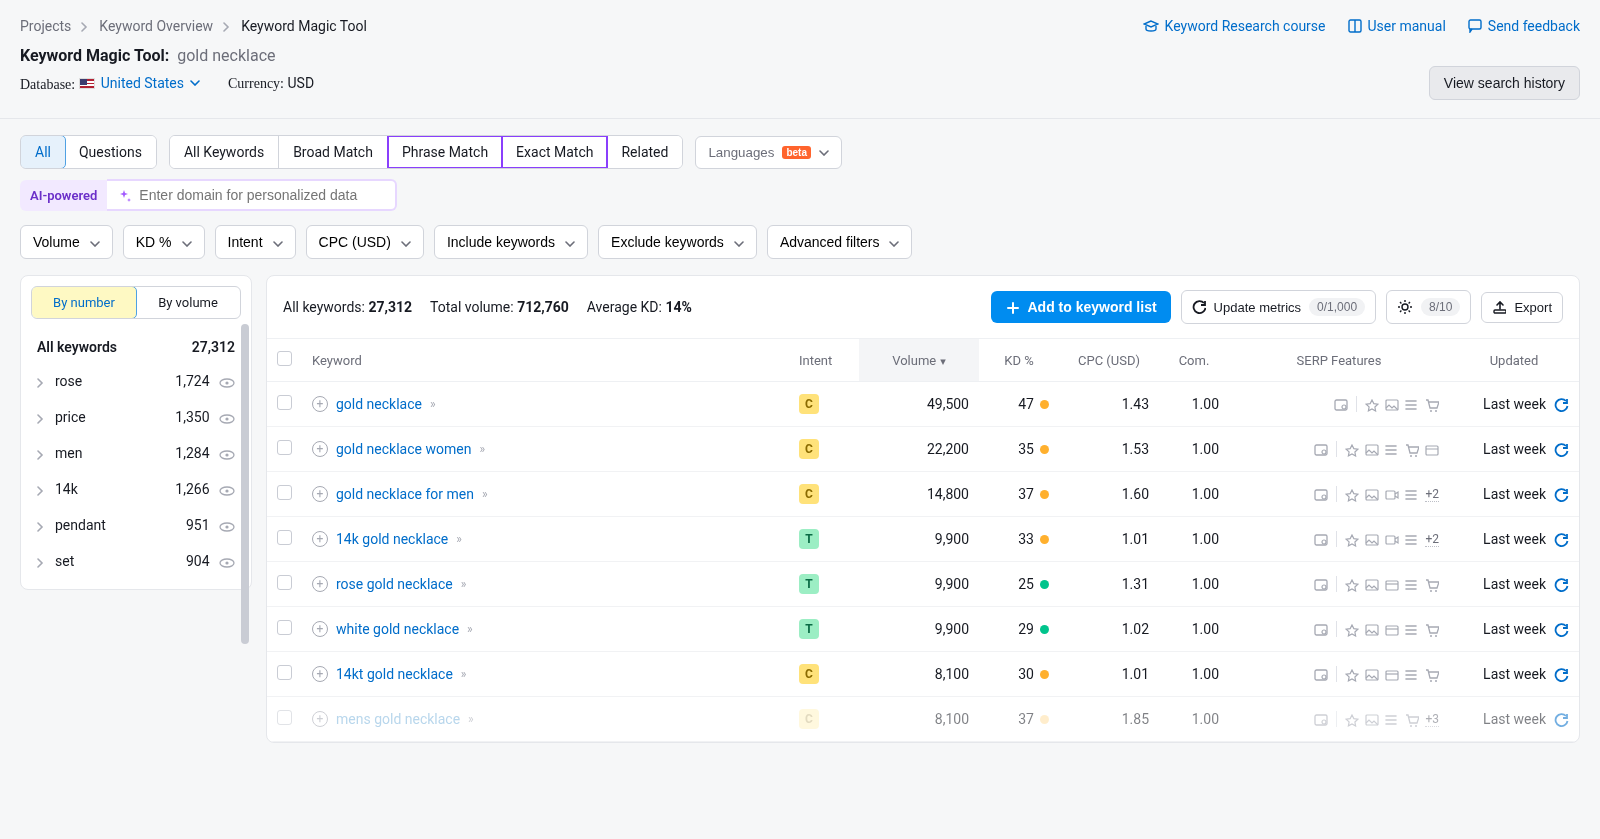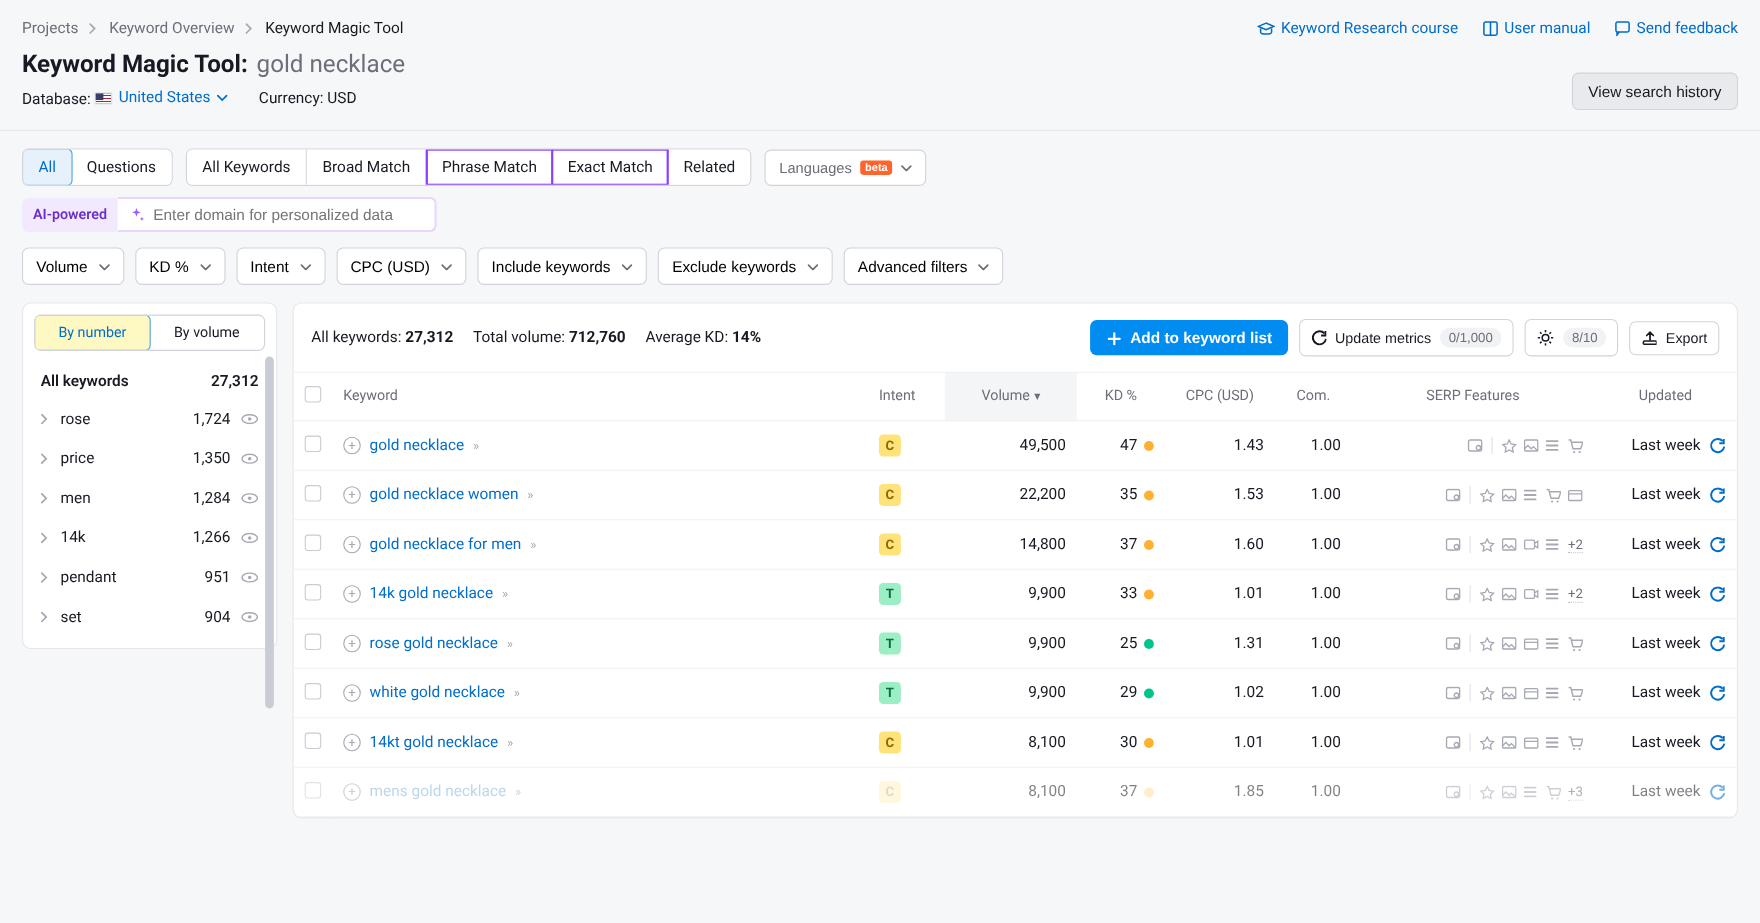--- a/index.html
+++ b/index.html
@@ -5,24 +5,24 @@
 * { box-sizing: border-box; margin: 0; padding: 0; }
 body { font-family: -apple-system, BlinkMacSystemFont, "Segoe UI", Roboto, Arial, sans-serif; background: #f6f7f8; color: #171a22; font-size: 14px; }
 a { text-decoration: none; }
 
 .top-bar { display: flex; justify-content: space-between; align-items: flex-start; padding: 18px 20px 0 20px; }
 .left-head { }
 .breadcrumbs { display: flex; align-items: center; gap: 10px; color: #6c6e79; font-size: 14px; margin-bottom: 12px; }
 .breadcrumbs .crumb { color: #6c6e79; }
 .breadcrumbs .crumb.current { color: #171a22; font-weight: 400; }
 .chevron-right { color: #a6a9b3; }
-.page-title { font-size: 22px; font-weight: 700; display: flex; gap: 8px; align-items: baseline; }
+.page-title { font-size: 16px; font-weight: 700; display: flex; gap: 8px; align-items: baseline; }
 .page-title .query { font-weight: 400; color: #6c6e79; }
 .db-line { margin-top: 10px; font-size: 14px; color: #171a22; display: flex; gap: 28px; align-items: center; }
-.db-line .label { color: #171a22; }
+.db-line .label { color: #171a22; font-family: Liberation Serif, serif; }
 .us-link { color: #006dca; display: inline-flex; align-items: center; gap: 6px; }
 .flag { width: 16px; height: 11px; background: linear-gradient(#b22234 0 8%, #fff 8% 15%, #b22234 15% 23%, #fff 23% 31%, #b22234 31% 38%, #fff 38% 46%, #b22234 46% 54%, #fff 54% 62%, #b22234 62% 69%, #fff 69% 77%, #b22234 77% 85%, #fff 85% 92%, #b22234 92% 100%); position: relative; display: inline-block; border:1px solid #ddd;}
 .flag::before { content:""; position:absolute; top:0; left:0; width:7px; height:6px; background:#3c3b6e; }
 
 .head-links { display:flex; gap: 22px; align-items: center; }
 .head-links a { color: #006dca; display: inline-flex; align-items: center; gap: 6px; font-size: 14px; }
 .btn-history { background: #e9eaed; border: 1px solid #d1d4db; border-radius: 6px; padding: 8px 14px; font-size: 14px; color: #171a22; cursor:pointer; margin-top: 24px; }
 .right-head { display:flex; flex-direction: column; align-items: flex-end; gap: 8px; }
 
 .divider { height:1px; background:#e5e7eb; margin: 18px 0 0 0; }

